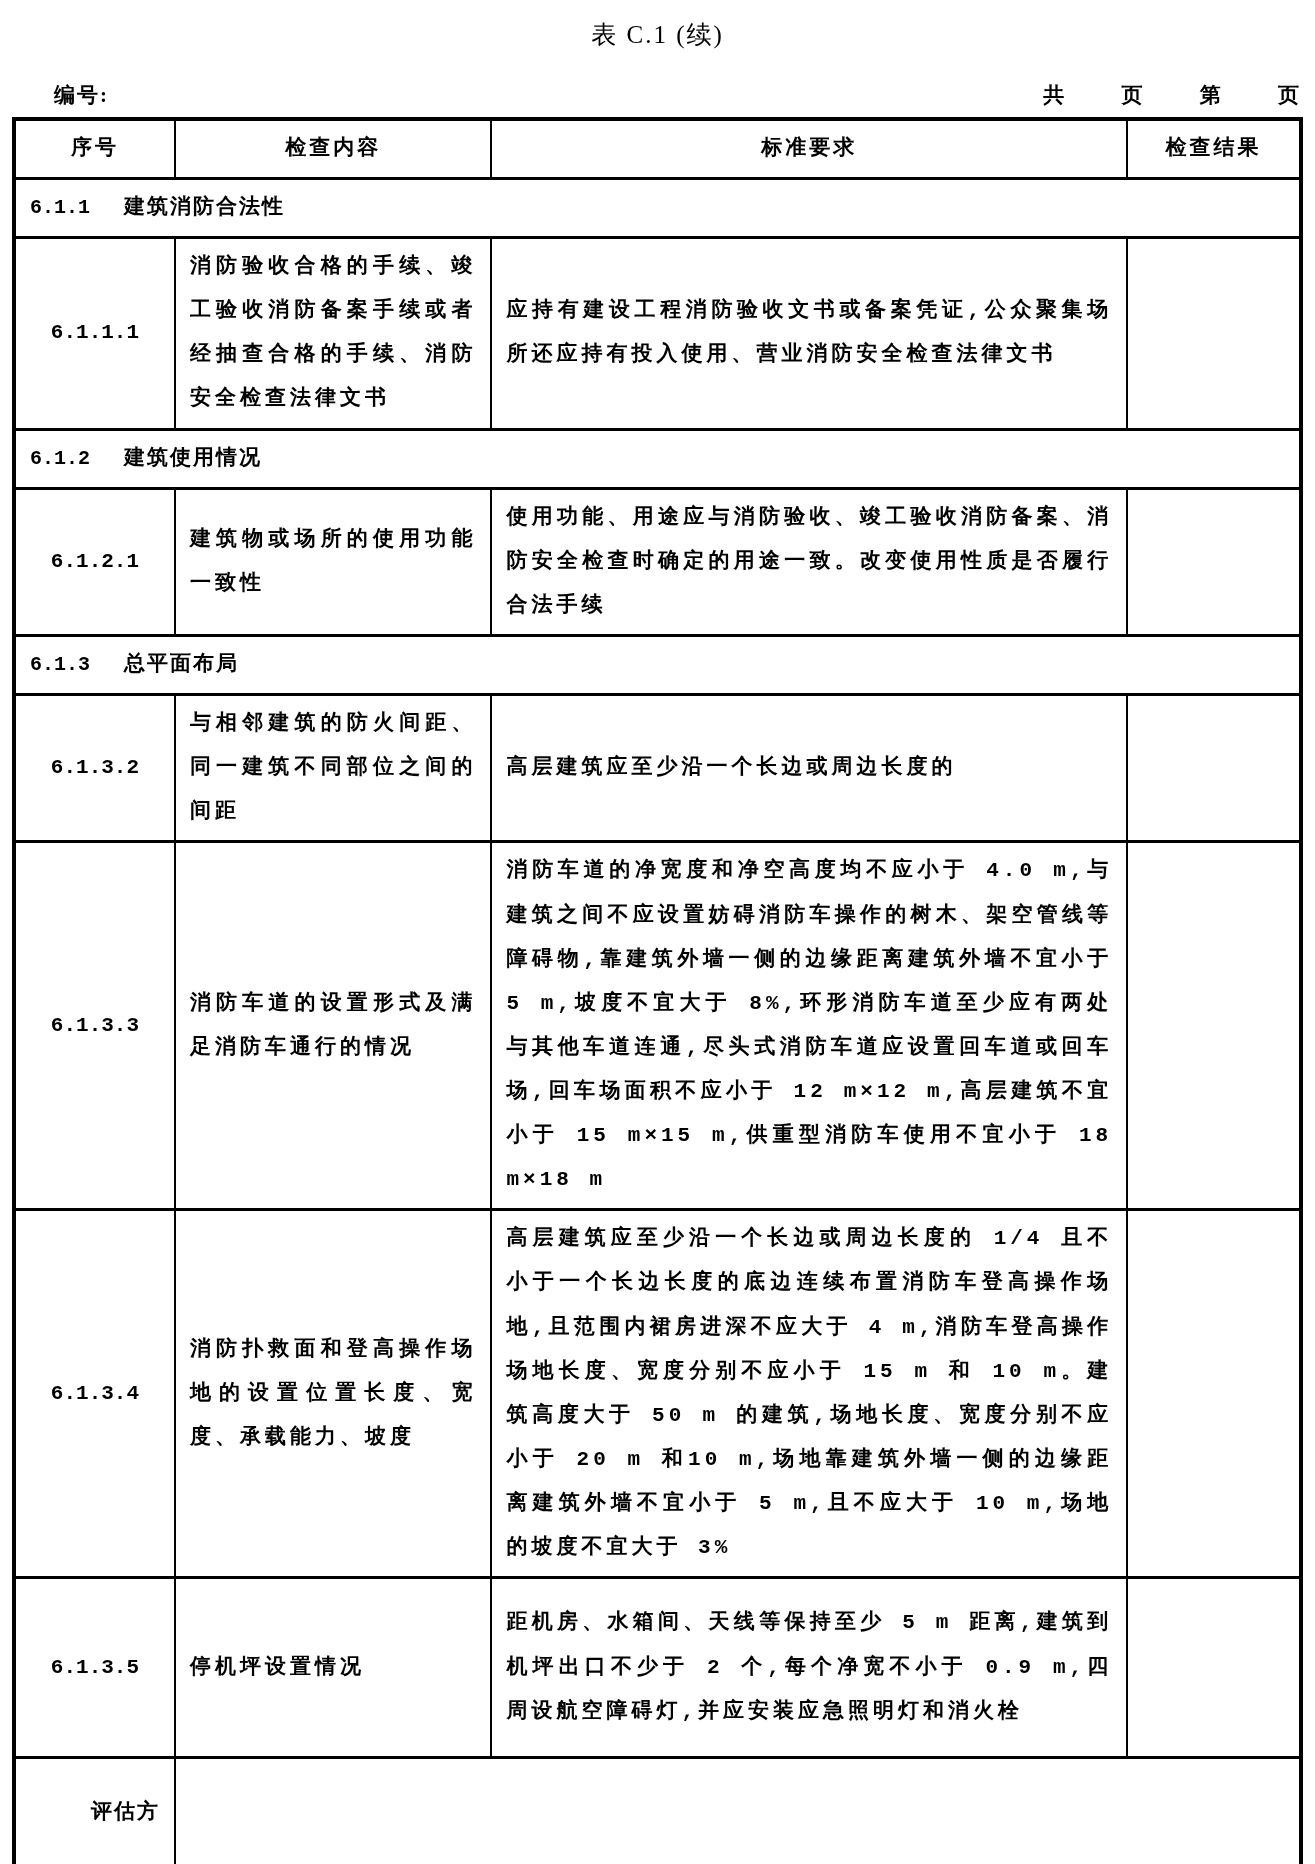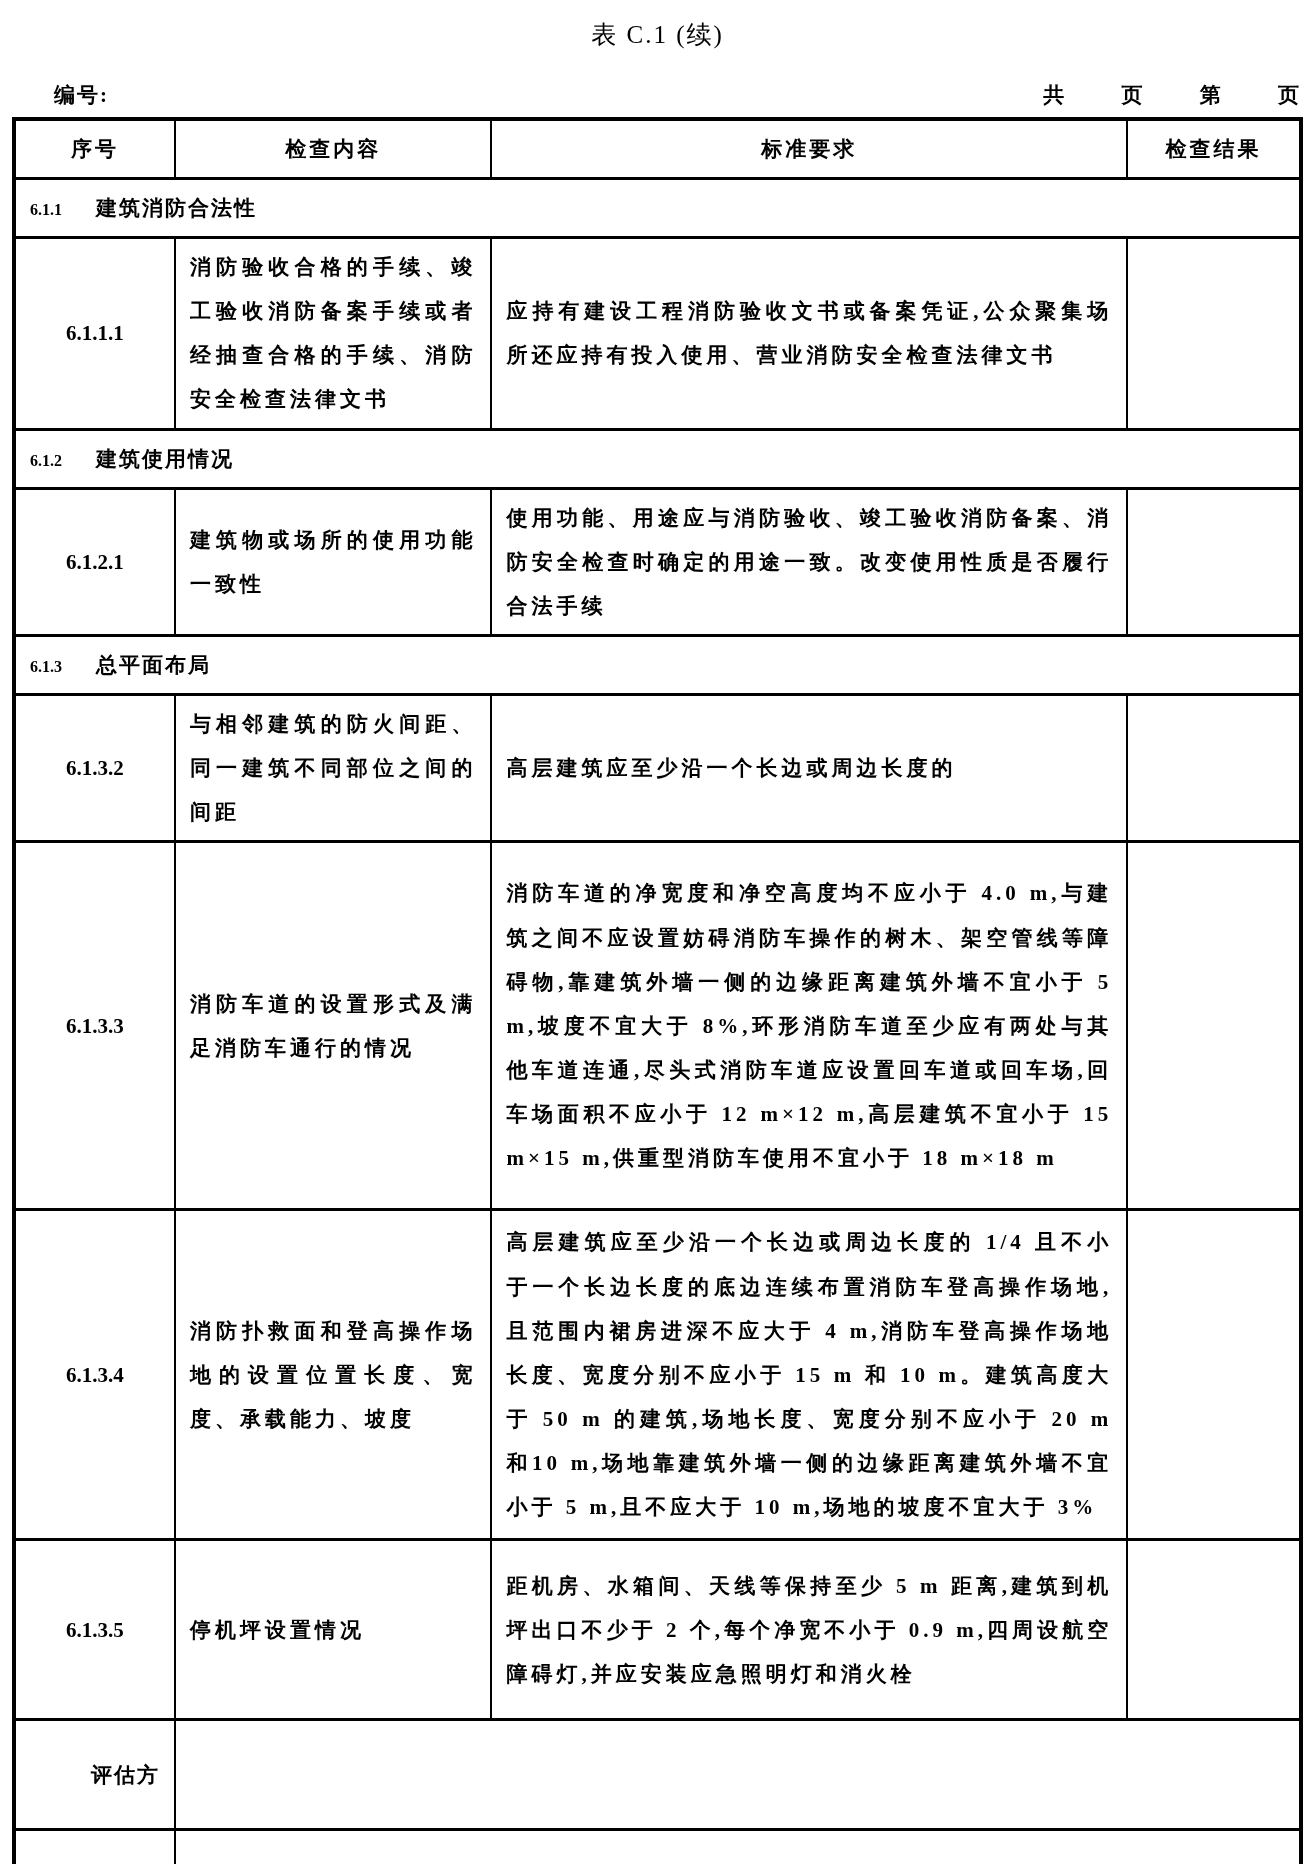--- a/index.html
+++ b/index.html
@@ -45,41 +45,42 @@
     border-left: 2px solid #000;
     border-right: 2px solid #000;
     border-top: 3px solid #000;
     border-bottom: 3px solid #000;
     padding: 6px 14px;
     vertical-align: middle;
     font-size: 21px;
     font-weight: bold;
     line-height: 2.1;
     overflow: hidden;
+    font-family: Liberation Mono, monospace;
   }
   th.hcell {
     text-align: center;
     font-size: 22px;
     letter-spacing: 3px;
     padding: 4px 6px;
   }
   td.no-cell {
     text-align: center;
     font-size: 20px;
     letter-spacing: 0px;
     font-family: "Liberation Serif", serif;
     padding: 4px 4px;
   }
   td.section-cell {
     text-align: left;
     letter-spacing: 2px;
     padding: 3px 10px;
     line-height: 1.6;
   }
-  td.section-cell .sec-no { font-size: 16px; letter-spacing: 0; }
+  td.section-cell .sec-no { font-size: 20px; letter-spacing: 0; }
   td.section-cell .sec-title { margin-left: 34px; }
   td.content-cell, td.req-cell {
     text-align: justify;
     text-justify: inter-ideograph;
     letter-spacing: 4px;
   }
   td.content-cell { padding: 8px 14px; }
   td.req-cell { padding: 8px 16px; margin-left: 32px; }
   td.result-cell { padding: 4px; }
   td.footer-label {

